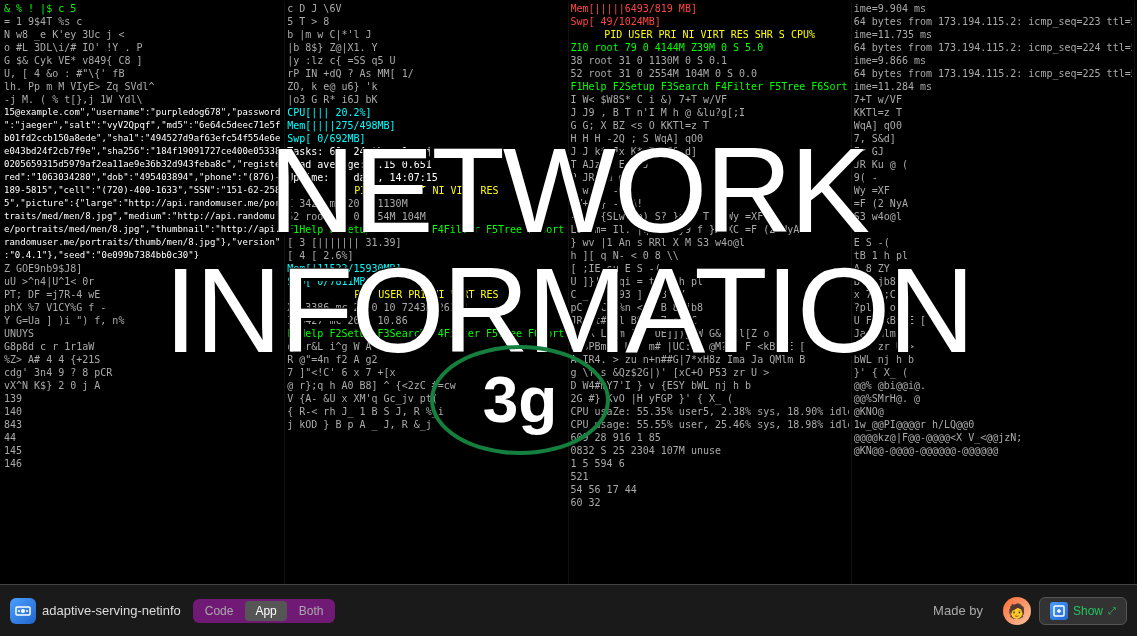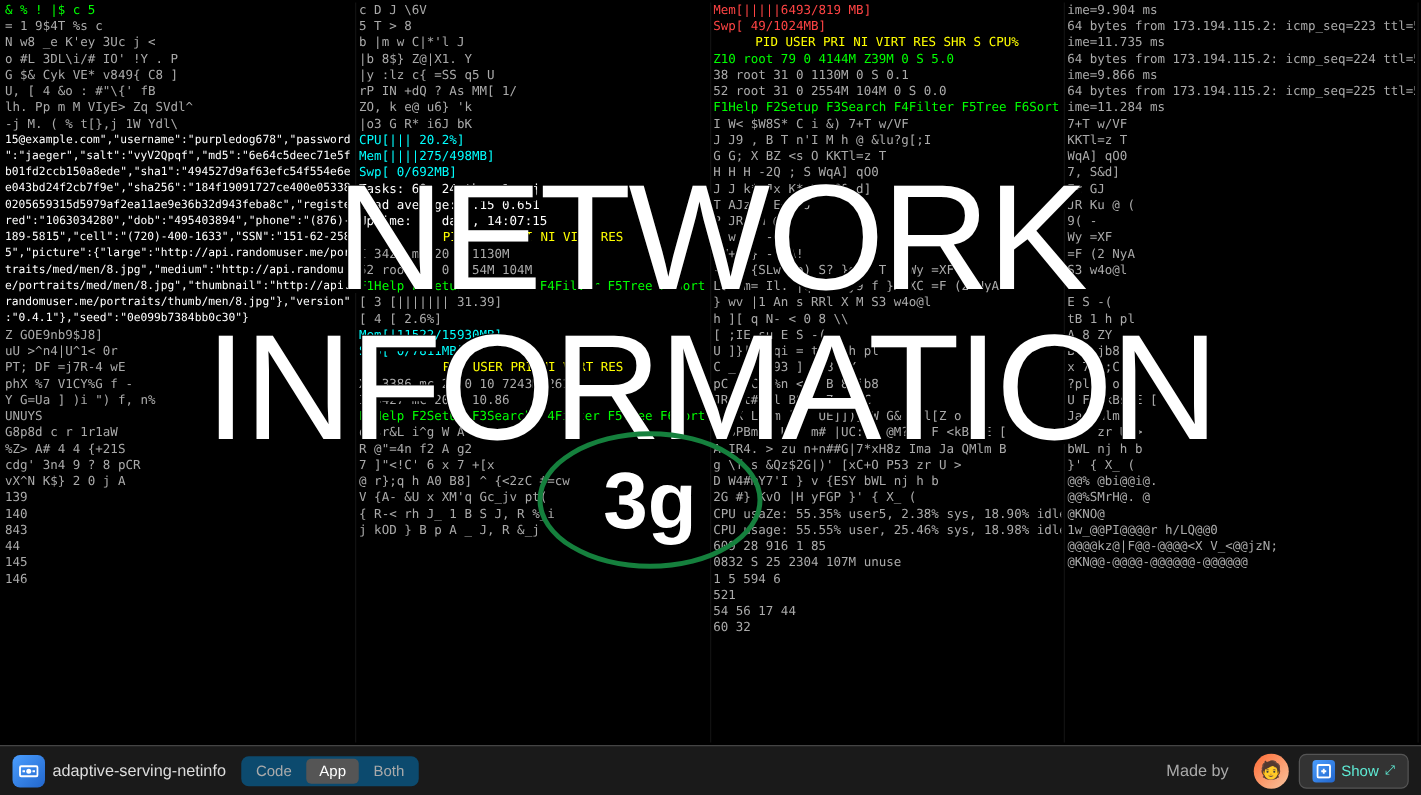--- a/index.html
+++ b/index.html
@@ -86,21 +86,21 @@
       color: #fff;
       text-shadow: 2px 2px 0 #000;
     }
 
     
     .bottom-bar {
       position: absolute;
       bottom: 0;
       left: 0;
       right: 0;
-      height: 40px;
+      height: 52px;
       background: #1a1a1a;
       border-top: 1px solid #444;
       display: flex;
       align-items: center;
       padding: 0 10px;
       z-index: 20;
     }
 
     .app-icon {
       width: 26px;
@@ -122,21 +122,21 @@
     .app-name {
       color: #ddd;
       font-size: 13px;
       font-family: Arial, sans-serif;
       margin-right: 12px;
     }
 
     .tab-group {
       display: flex;
       gap: 2px;
-      background: #0c4a6e;
+      background: #701a75;
       padding: 2px;
       border-radius: 6px;
     }
 
     .tab-btn {
       padding: 3px 10px;
       font-size: 12px;
       font-family: Arial, sans-serif;
       border: none;
       border-radius: 4px;
@@ -174,21 +174,21 @@
 
     .show-btn {
       display: flex;
       align-items: center;
       gap: 5px;
       background: #333;
       border: 1px solid #555;
       border-radius: 6px;
       padding: 4px 10px;
       cursor: pointer;
-      color: #5eead4;
+      color: #22c55e;
       font-size: 12px;
       font-family: Arial, sans-serif;
     }
 
     .show-btn-icon {
       width: 18px;
       height: 18px;
       background: linear-gradient(135deg, #4a9eff, #2266cc);
       border-radius: 3px;
       display: flex;

